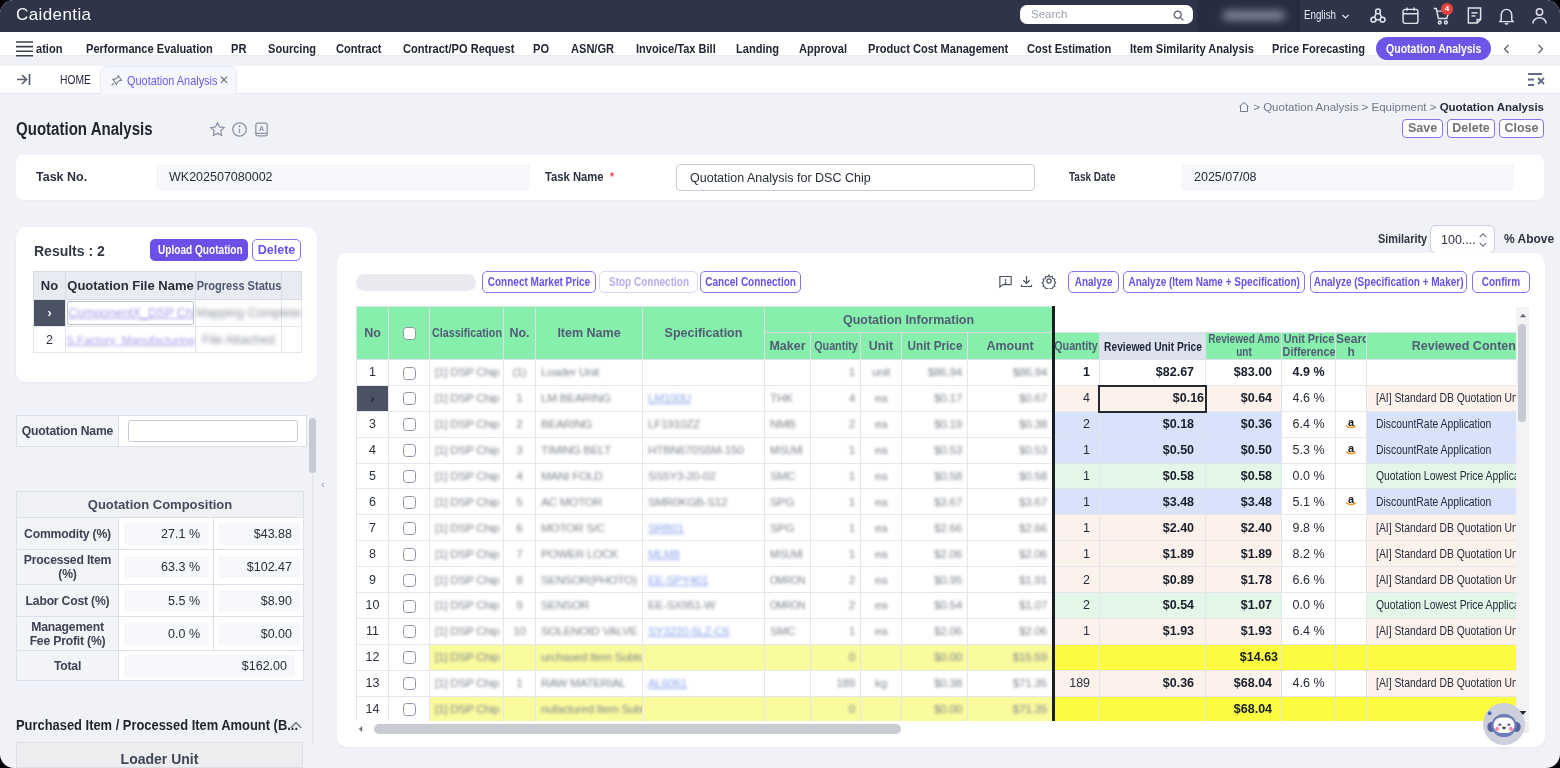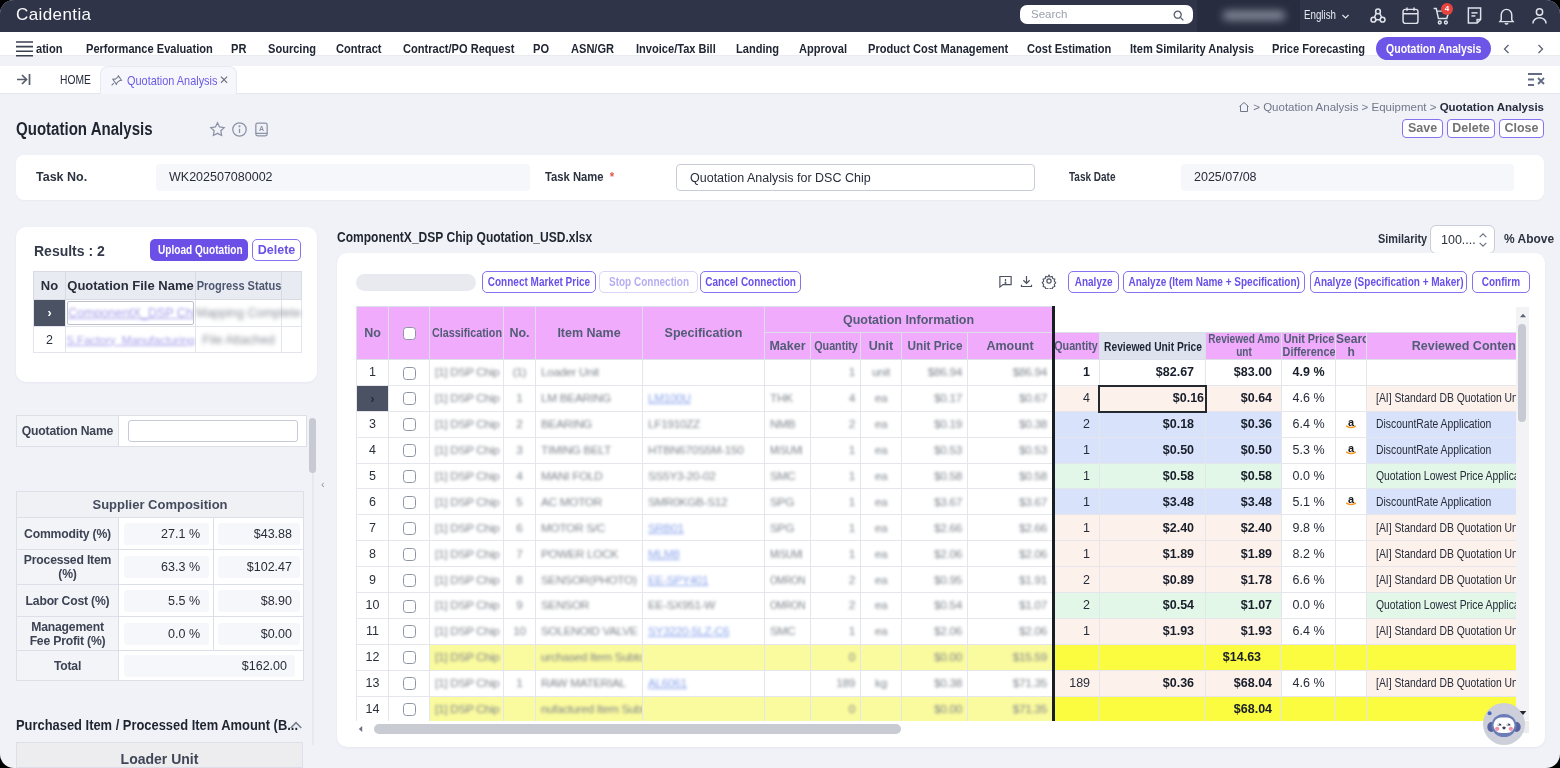--- a/index.html
+++ b/index.html
@@ -59,21 +59,21 @@
 .ftable .lab{background:#f3f4f7;font-weight:700;text-align:center;color:#3c4354;font-size:12.2px;letter-spacing:-0.2px;}
 .ibox{background:#f6f7fa;border-radius:3px;font-size:12.5px;color:#272d3a;position:absolute;}
 
 .mtitle{position:absolute;left:337px;top:229px;font-size:14.5px;font-weight:700;color:#1f252f;}
 .maincard{position:absolute;left:337px;top:253px;width:1208px;height:494px;background:#fff;border-radius:10px;box-shadow:0 1px 3px rgba(40,48,70,.05);}
 .toolbtn{position:absolute;top:271px;height:22px;background:#fff;border:1px solid #8672ee;border-radius:5px;color:#6950e8;font-size:12.5px;font-weight:700;display:flex;align-items:center;justify-content:center;white-space:nowrap;}
 .shx{position:relative;left:50%;width:max-content;transform-origin:0 50%;transform:scaleX(0.8) translateX(-50%);}
 .toolbtn.dis{border-color:#d9d5f8;color:#b6adf2;}
 
 .btable{position:absolute;left:356px;top:306px;border-collapse:collapse;table-layout:fixed;width:1200px;}
-.btable th{background:#f0abfc;border:1px solid #dcdfe8;font-size:12.5px;color:#525d75;font-weight:700;padding:0;white-space:nowrap;overflow:hidden;}
+.btable th{background:#86efac;border:1px solid #dcdfe8;font-size:12.5px;color:#525d75;font-weight:700;padding:0;white-space:nowrap;overflow:hidden;}
 .btable td{border:1px solid #e4e6ec;font-size:12.5px;color:#262c3a;padding:0 5px;height:25.9px;background:#fff;white-space:nowrap;overflow:hidden;}
 .btable .blur,.btable .bluespec{font-size:11.8px;letter-spacing:-0.3px;}
 .cx{display:inline-block;transform:scaleX(0.83);transform-origin:0 50%;}
 .btable .rt{text-align:right;}
 .btable .ct{text-align:center;}
 .btable td.y1{background:#fafa9e;}
 .btable td.y2{background:#fbfb3f;}
 .btable td.pk{background:#fdf1ec;}
 .btable td.bl{background:#d8e3fb;}
 .btable td.gn{background:#e2f7e8;}
@@ -281,21 +281,21 @@
     </table>
 
 <table class="ftable" style="left:16px;top:491px;width:287px;">
  <colgroup>
         <col style="width:102px">
         <col style="width:95px">
         <col style="width:90px">
       </colgroup>
  <tbody>
         <tr style="height:26px;">
-          <td colspan="3" style="background:#f0f1f5;text-align:center;font-weight:700;color:#434b5c;font-size:13px;">Supplier Composition</td>
+          <td colspan="3" style="background:#f0f1f5;text-align:center;font-weight:700;color:#434b5c;font-size:13px;">Quotation Composition</td>
         </tr>
  <tr style="height:32px;">
           <td class="lab">Commodity (%)</td>
           <td style="position:relative;">
             <div class="ibox" style="left:5px;top:5px;width:85px;height:22px;line-height:22px;text-align:right;padding-right:9px;">27.1 %</div>
           </td>
           <td style="position:relative;">
             <div class="ibox" style="left:4px;top:5px;width:82px;height:22px;line-height:22px;text-align:right;padding-right:8px;">$43.88</div>
           </td>
         </tr>
@@ -337,21 +337,20 @@
 <div class="abs" style="left:16px;top:716px;width:290px;font-size:15px;font-weight:700;color:#1f2530;white-space:nowrap;overflow:hidden;"><span class="sx" style="transform:scaleX(0.86)">Purchased Item / Processed Item Amount (B...</span></div>
 <svg class="abs" style="left:289px;top:720px" width="14" height="10" viewBox="0 0 24 16" fill="none" stroke="#757d8b" stroke-width="2.6">
       <polyline points="3,13 12,4 21,13"></polyline>
     </svg>
 <div class="abs" style="left:16px;top:742px;width:287px;height:26px;background:#ededef;border:1px solid #dcdfe7;text-align:center;font-size:14px;font-weight:700;color:#3f4656;padding-top:8px;">Loader Unit</div>
 
 <div class="abs" style="left:311.5px;top:418px;width:2px;height:327px;background:#e6e8ee;"></div>
 <div class="abs" style="left:309px;top:418px;width:7px;height:55px;background:#c7cad2;border-radius:4px;"></div>
 <div class="abs" style="left:321px;top:478px;font-size:11px;color:#8f96a3;">‹</div>
 
-<div class="mtitle"><span class="sx" style="transform:scaleX(0.83);">ComponentX_DSP Chip Quotation_USD.xlsx</span></div>
 <div class="abs" style="left:1378px;top:231px;font-size:13px;font-weight:700;color:#2b3240;"><span class="sx">Similarity</span></div>
 <div class="abs" style="left:1430px;top:225px;width:65px;height:29px;background:#fff;border:1px solid #c9cdd8;border-radius:6px;">
   <div class="abs" style="left:10px;top:7px;font-size:12.5px;color:#2b3240;">100....</div>
   <svg class="abs" style="left:47px;top:5px" width="10" height="8" viewBox="0 0 24 16" fill="none" stroke="#6a7180" stroke-width="2.8">
         <polyline points="4,13 12,5 20,13"></polyline>
       </svg>
   <svg class="abs" style="left:47px;top:15px" width="10" height="8" viewBox="0 0 24 16" fill="none" stroke="#6a7180" stroke-width="2.8">
         <polyline points="4,3 12,11 20,3"></polyline>
       </svg>
 </div>
@@ -677,21 +676,21 @@
             <td class="ct y1"><span class="blur"></span></td>
             <td class="y1"><span class="blur">urchased Item Subtot</span></td>
             <td class="y1"><span class="blur"></span></td>
             <td class="y1"><span class="blur"></span></td>
             <td class="rt y1"><span class="blur">0</span></td>
             <td class="ct y1"><span class="blur"></span></td>
             <td class="rt y1"><span class="blur">$0.00</span></td>
             <td class="rt y1"><span class="blur">$15.59</span></td>
             <td class="rt y2" style="padding-right:9px;"></td>
             <td class="rt y2 bold" style="padding-right:11px;"></td>
-            <td class="rt y2 bold" style="padding-right:20px;">$14.63</td>
+            <td class="rt y2 bold" style="padding-right:3px;">$14.63</td>
             <td class="ct y2"></td>
             <td class="ct y2"></td>
             <td class="y2" style="padding-left:9px;"></td>
           </tr>
 <tr style="height:25.9px;">
             <td class="ct" style="font-weight:500;color:#2a303c;">13</td>
             <td class="ct"><span class="cb"></span></td>
             <td class=""><span class="blur">[1] DSP Chip</span></td>
             <td class="ct"><span class="blur">1</span></td>
             <td class=""><span class="blur">RAW MATERIAL</span></td>

